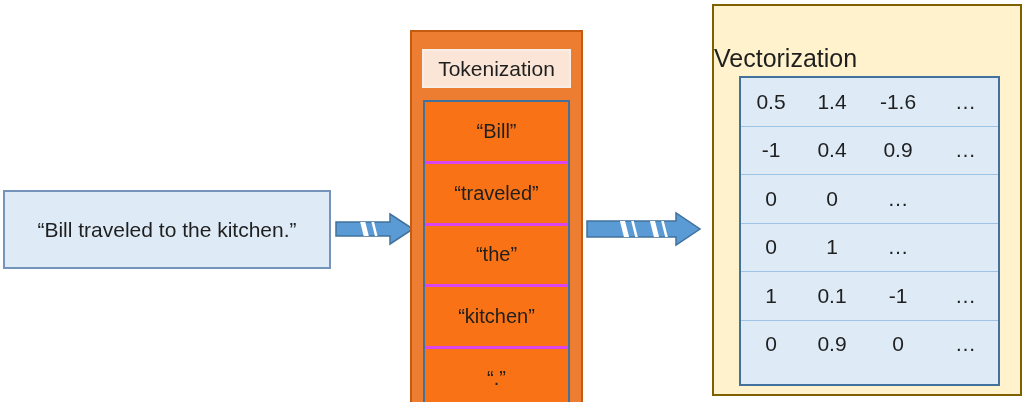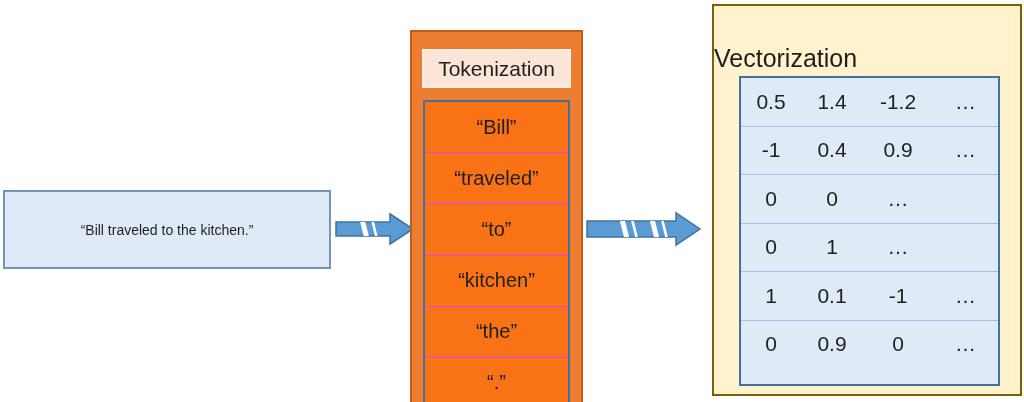--- a/index.html
+++ b/index.html
@@ -21,21 +21,21 @@
   .sentence-box {
     position: absolute;
     left: 3px; top: 190px;
     width: 328px; height: 79px;
     box-sizing: border-box;
     background: #DEEBF7;
     border: 2px solid #7494BC;
     display: flex;
     align-items: center;
     justify-content: center;
-    font-size: 14px;
+    font-size: 21px;
     white-space: nowrap;
   }
 
   
   .arrow { position: absolute; }
   .arrow-1 { left: 335px; top: 207px; }
   .arrow-2 { left: 586px; top: 207px; }
 
   
   .tok-panel {
@@ -69,21 +69,21 @@
     display: flex;
     flex-direction: column;
   }
   .tok-cell {
     flex: 1;
     display: flex;
     align-items: center;
     justify-content: center;
     font-size: 20px;
   }
-  .tok-cell + .tok-cell { border-top: 1px solid #d946ef; }
+  .tok-cell + .tok-cell { border-top: 3px solid #d946ef; }
 
   
   .vec-panel {
     position: absolute;
     left: 712px; top: 4px;
     width: 310px; height: 392px;
     box-sizing: border-box;
     background: #FFF2CC;
     border: 2px solid #7F6000;
   }
@@ -143,27 +143,24 @@
       <span>Tokenization</span>
     </div>
     <div class="tok-list">
       <div class="tok-cell">
           <span>“Bill”</span>
         </div>
       <div class="tok-cell">
           <span>“traveled”</span>
         </div>
       <div class="tok-cell">
-          <span>“to”</span>
+          <span>“the”</span>
         </div>
       <div class="tok-cell">
           <span>“kitchen”</span>
-        </div>
-      <div class="tok-cell">
-          <span>“the”</span>
         </div>
       <div class="tok-cell">
           <span>“.”</span>
         </div>
     </div>
   </div>
 
   <svg class="arrow arrow-2" width="116" height="44" viewBox="0 0 116 44">
     <defs>
       <clipPath id="clipA2">
@@ -178,21 +175,21 @@
       <line x1="74" y1="4" x2="83" y2="40" stroke="#ffffff" stroke-width="2.5"></line>
     </g>
   </svg>
 
   <div class="vec-panel">
     <div class="vec-title">Vectorization</div>
     <div class="matrix">
       <div class="mrow">
         <span>0.5</span>
           <span>1.4</span>
-          <span>-1.2</span>
+          <span>-1.6</span>
           <span>…</span>
       </div>
       <div class="mrow">
         <span>-1</span>
           <span>0.4</span>
           <span>0.9</span>
           <span>…</span>
       </div>
       <div class="mrow">
         <span>0</span>

